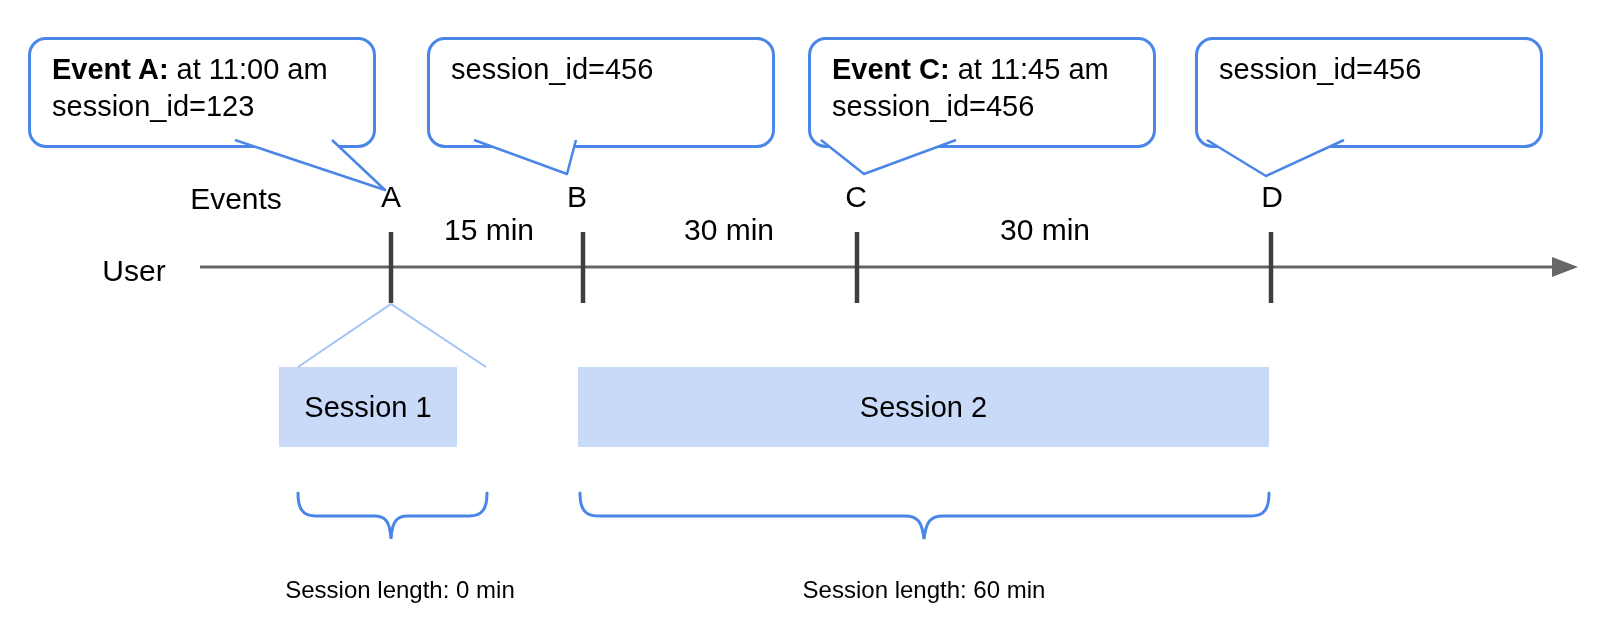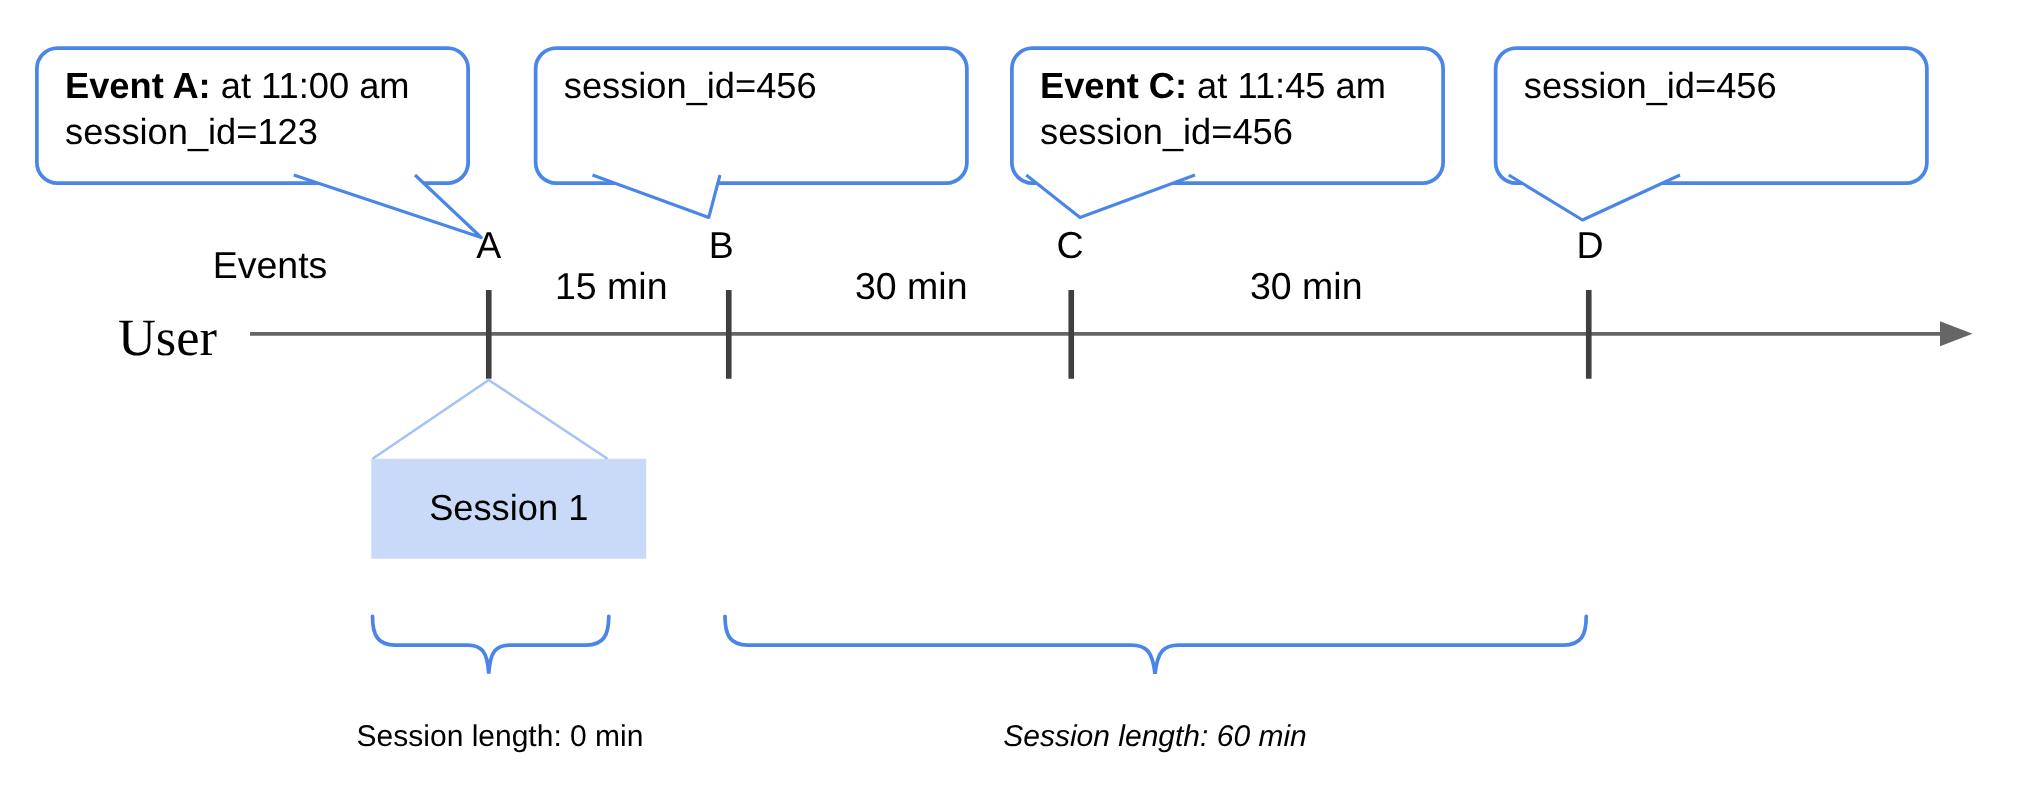--- a/index.html
+++ b/index.html
@@ -24,21 +24,21 @@
     padding: 11px 10px 0 21px;
     font-size: 29px;
     line-height: 37px;
     white-space: nowrap;
   }
   .bubble b { font-weight: bold; }
   .center-xy { transform: translate(-50%, -50%); white-space: nowrap; }
   .tick-label { font-size: 30px; }
   .interval-label { font-size: 30px; }
   .events-label { font-size: 30px; }
-  .user-label { font-size: 42px; font-family: Liberation Serif, serif; }
+  .user-label { font-size: 30px; }
   .session-box {
     position: absolute;
     top: 367px;
     height: 80px;
     background: #c9daf8;
     display: flex;
     align-items: center;
     justify-content: center;
     font-size: 29px;
   }
@@ -63,38 +63,41 @@
     <div>session_id=456</div>
   </div>
   <div class="bubble" style="left:808px;top:37px;">
     <div><b>Event C:</b><span> at 11:45 am</span></div>
     <div>session_id=456</div>
   </div>
   <div class="bubble" style="left:1195px;top:37px;">
     <div>session_id=456</div>
   </div>
 
-  <div class="abs center-xy events-label" style="left:216px;top:199px;margin-top:14px;">Events</div>
+  <div class="abs center-xy events-label" style="left:236px;top:199px;">Events</div>
   <div class="abs center-xy user-label" style="left:134px;top:271px;">User</div>
 
   <div class="abs center-xy tick-label" style="left:391px;top:197px;">A</div>
   <div class="abs center-xy tick-label" style="left:577px;top:197px;">B</div>
   <div class="abs center-xy tick-label" style="left:856px;top:197px;">C</div>
   <div class="abs center-xy tick-label" style="left:1272px;top:197px;">D</div>
 
   <div class="abs center-xy interval-label" style="left:489px;top:230px;">15 min</div>
   <div class="abs center-xy interval-label" style="left:729px;top:230px;">30 min</div>
   <div class="abs center-xy interval-label" style="left:1045px;top:230px;">30 min</div>
 
-  <div class="session-box" style="left:297px;width:220px;">
+  <div class="session-box" style="left:279px;width:178px;">
     <span>Session 1</span>
+  </div>
+  <div class="session-box" style="left:578px;width:691px;">
+    <span>Session 2</span>
   </div>
 
   <div class="abs center-xy session-length" style="left:400px;top:590px;">Session length: 0 min</div>
-  <div class="abs center-xy session-length" style="left:924px;top:590px;font-style:italic;">Session length: 60 min</div>
+  <div class="abs center-xy session-length" style="left:924px;top:590px;">Session length: 60 min</div>
 
   <svg class="overlay" viewBox="0 0 1614 642">
 
     <path d="M 235 140 L 385 190 L 332 140" fill="#ffffff" stroke="#4a86e8" stroke-width="2.5" stroke-linejoin="round"></path>
     <path d="M 474 140 L 567 174 L 576 140" fill="#ffffff" stroke="#4a86e8" stroke-width="2.5" stroke-linejoin="round"></path>
     <path d="M 821 140 L 864 174 L 956 140" fill="#ffffff" stroke="#4a86e8" stroke-width="2.5" stroke-linejoin="round"></path>
     <path d="M 1207 140 L 1266 176 L 1344 140" fill="#ffffff" stroke="#4a86e8" stroke-width="2.5" stroke-linejoin="round"></path>
 
     <line x1="200" y1="267" x2="1554" y2="267" stroke="#666666" stroke-width="3"></line>
     <polygon points="1552,257 1552,277 1578,267" fill="#666666"></polygon>

